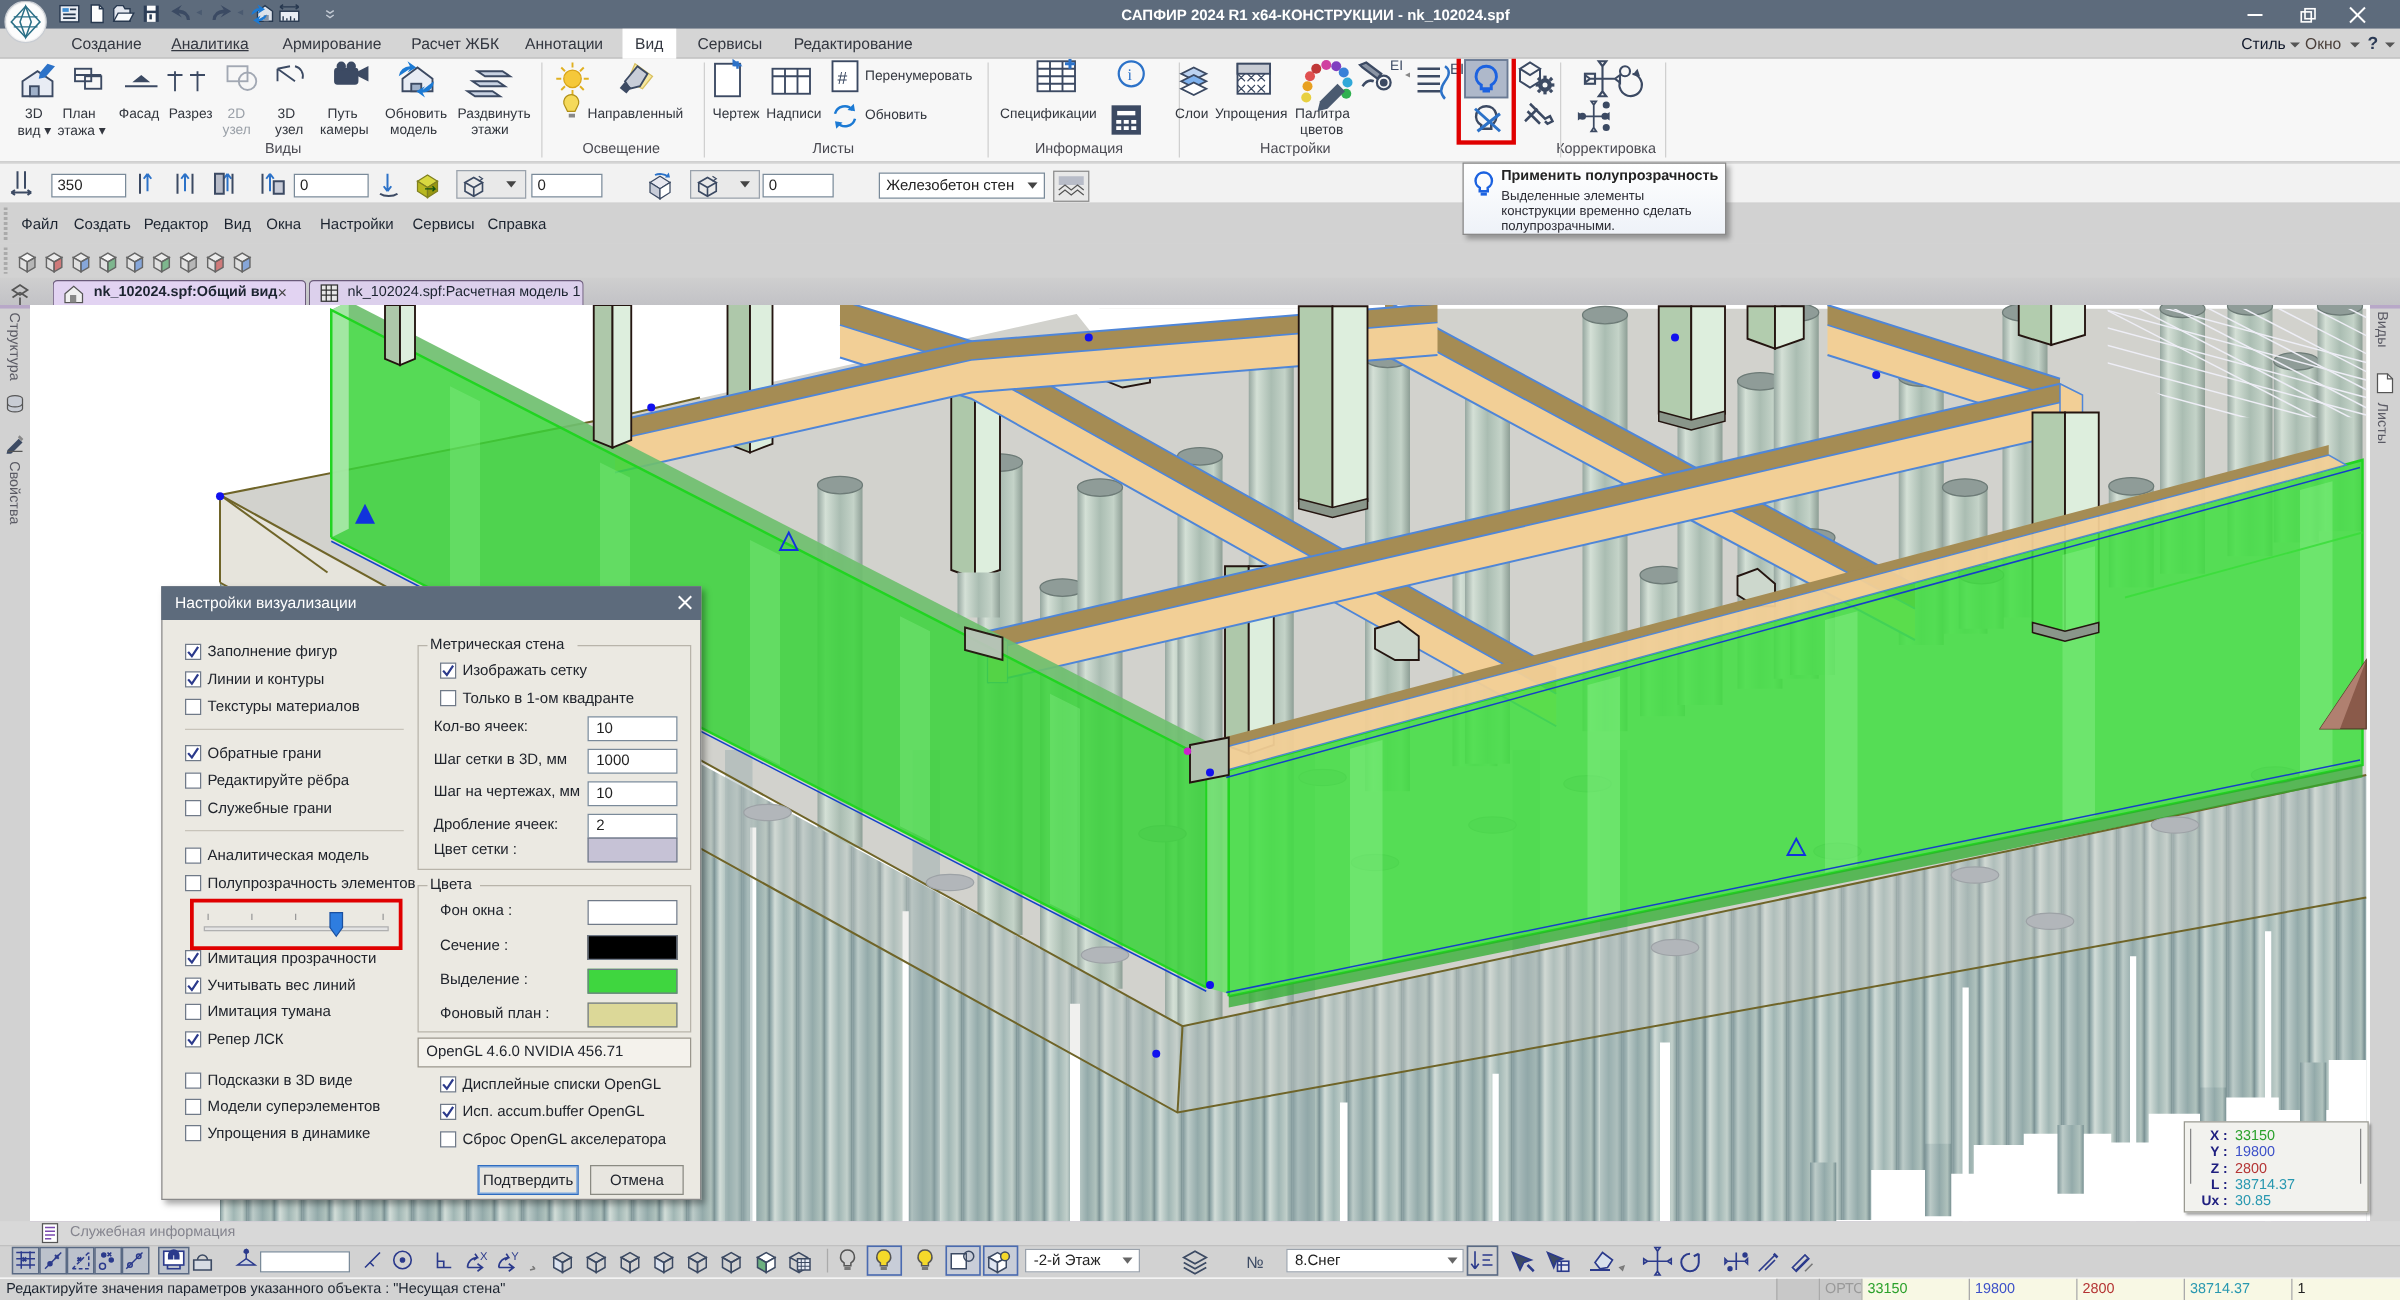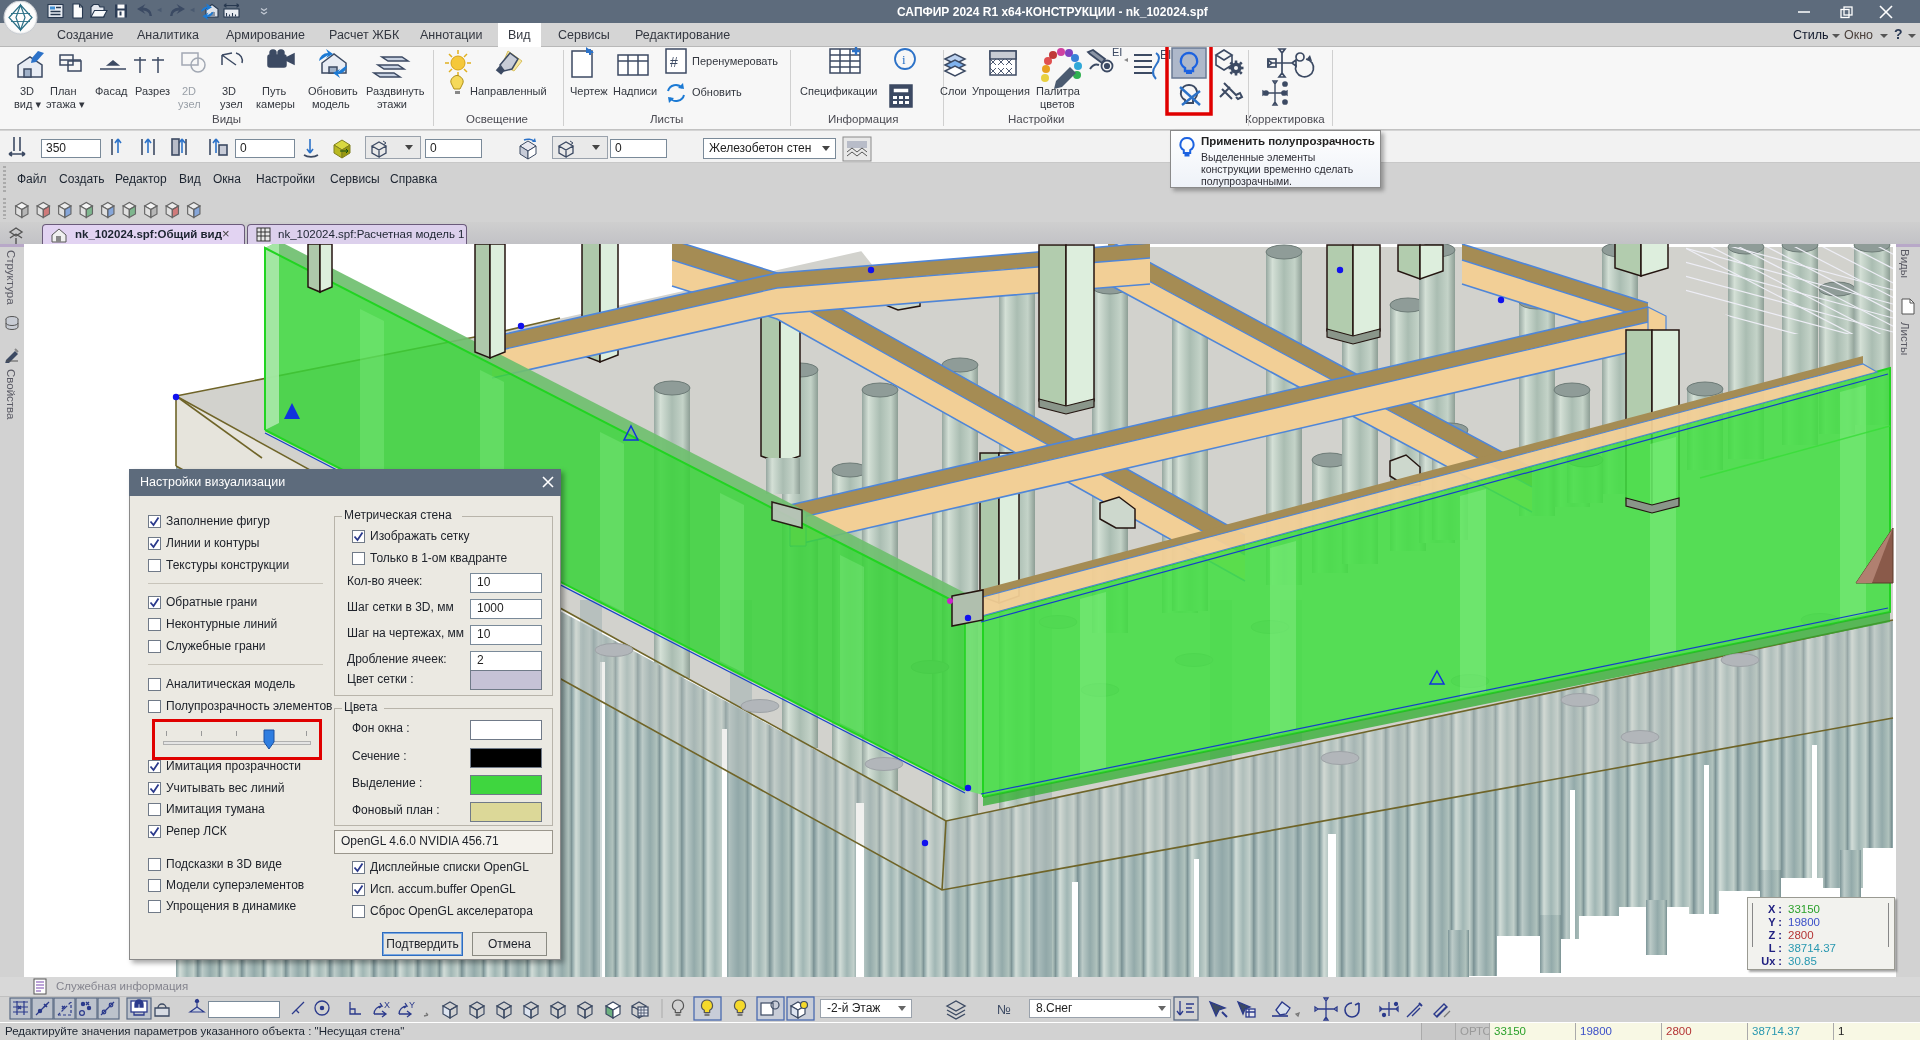--- a/index.html
+++ b/index.html
@@ -49,21 +49,21 @@
 <circle cx="17.5" cy="16.5" r="15" fill="#fcfcfc"></circle>
 <g stroke="#2a6f86" stroke-width="1.2" fill="none">
 <path d="M17.5 4 L29 16.5 L17.5 29 L6 16.5 Z"></path>
 <path d="M17.5 4 L22 16.5 L17.5 29 L13 16.5 Z"></path>
 <path d="M8 12.5 H27 M8 20.5 H27" stroke-width="0.9"></path>
 </g>
 </svg>
 <div style="position:absolute;left:0;top:23px;width:1920px;height:24px;background:#d5d5d5;border-bottom:1px solid #b8b8b8;"></div>
 <div style="position:absolute;left:498px;top:23px;width:43px;height:24px;background:#ffffff;"></div>
 <div style="position:absolute;left:57px;top:28px;font:normal 12.5px 'Liberation Sans',sans-serif;color:#333740;white-space:nowrap;">Создание</div>
-<div style="position:absolute;left:137px;top:28px;font:normal 12.5px 'Liberation Sans',sans-serif;color:#333740;white-space:nowrap;">Аналитика</div>
+<div style="position:absolute;left:137px;top:28px;font:normal 12.5px 'Liberation Sans',sans-serif;color:#333740;white-space:nowrap;text-decoration:underline;">Аналитика</div>
 <div style="position:absolute;left:226px;top:28px;font:normal 12.5px 'Liberation Sans',sans-serif;color:#333740;white-space:nowrap;">Армирование</div>
 <div style="position:absolute;left:329px;top:28px;font:normal 12.5px 'Liberation Sans',sans-serif;color:#333740;white-space:nowrap;">Расчет ЖБК</div>
 <div style="position:absolute;left:420px;top:28px;font:normal 12.5px 'Liberation Sans',sans-serif;color:#333740;white-space:nowrap;">Аннотации</div>
 <div style="position:absolute;left:508px;top:28px;font:normal 12.5px 'Liberation Sans',sans-serif;color:#333740;white-space:nowrap;">Вид</div>
 <div style="position:absolute;left:558px;top:28px;font:normal 12.5px 'Liberation Sans',sans-serif;color:#333740;white-space:nowrap;">Сервисы</div>
 <div style="position:absolute;left:635px;top:28px;font:normal 12.5px 'Liberation Sans',sans-serif;color:#333740;white-space:nowrap;">Редактирование</div>
 <div style="position:absolute;left:1793px;top:28px;font:normal 12.5px 'Liberation Sans',sans-serif;color:#0f172a;white-space:nowrap;">Стиль</div>
 <div style="position:absolute;left:1844px;top:28px;font:normal 12.5px 'Liberation Sans',sans-serif;color:#4a3f3a;white-space:nowrap;">Окно</div>
 <div style="position:absolute;left:1832px;top:34px;width:0;height:0;border-left:4px solid transparent;border-right:4px solid transparent;border-top:4px solid #555;"></div>
 <div style="position:absolute;left:1880px;top:34px;width:0;height:0;border-left:4px solid transparent;border-right:4px solid transparent;border-top:4px solid #555;"></div>
@@ -705,28 +705,28 @@
 <svg class="abs" style="left:148px;top:515px" width="13" height="13">
     <path d="M2.5 6.5 l3 3.5 l5 -7.5" fill="none" stroke="#2b3a8c" stroke-width="1.8"></path>
   </svg>
 <div style="position:absolute;left:166px;top:514px;font:normal 12px 'Liberation Sans',sans-serif;color:#20242c;white-space:nowrap;">Заполнение фигур</div>
 <div style="position:absolute;left:148px;top:537px;width:13px;height:13px;background:#fff;border:1px solid #707a88;"></div>
 <svg class="abs" style="left:148px;top:537px" width="13" height="13">
     <path d="M2.5 6.5 l3 3.5 l5 -7.5" fill="none" stroke="#2b3a8c" stroke-width="1.8"></path>
   </svg>
 <div style="position:absolute;left:166px;top:536px;font:normal 12px 'Liberation Sans',sans-serif;color:#20242c;white-space:nowrap;">Линии и контуры</div>
 <div style="position:absolute;left:148px;top:559px;width:13px;height:13px;background:#fff;border:1px solid #707a88;"></div>
-<div style="position:absolute;left:166px;top:558px;font:normal 12px 'Liberation Sans',sans-serif;color:#20242c;white-space:nowrap;">Текстуры конструкции</div>
+<div style="position:absolute;left:166px;top:558px;font:normal 12px 'Liberation Sans',sans-serif;color:#20242c;white-space:nowrap;">Текстуры материалов</div>
 <div style="position:absolute;left:148px;top:596px;width:13px;height:13px;background:#fff;border:1px solid #707a88;"></div>
 <svg class="abs" style="left:148px;top:596px" width="13" height="13">
     <path d="M2.5 6.5 l3 3.5 l5 -7.5" fill="none" stroke="#2b3a8c" stroke-width="1.8"></path>
   </svg>
 <div style="position:absolute;left:166px;top:595px;font:normal 12px 'Liberation Sans',sans-serif;color:#20242c;white-space:nowrap;">Обратные грани</div>
 <div style="position:absolute;left:148px;top:618px;width:13px;height:13px;background:#fff;border:1px solid #707a88;"></div>
-<div style="position:absolute;left:166px;top:617px;font:normal 12px 'Liberation Sans',sans-serif;color:#20242c;white-space:nowrap;">Неконтурные линий</div>
+<div style="position:absolute;left:166px;top:617px;font:normal 12px 'Liberation Sans',sans-serif;color:#20242c;white-space:nowrap;">Редактируйте рёбра</div>
 <div style="position:absolute;left:148px;top:640px;width:13px;height:13px;background:#fff;border:1px solid #707a88;"></div>
 <div style="position:absolute;left:166px;top:639px;font:normal 12px 'Liberation Sans',sans-serif;color:#20242c;white-space:nowrap;">Служебные грани</div>
 <div style="position:absolute;left:148px;top:678px;width:13px;height:13px;background:#fff;border:1px solid #707a88;"></div>
 <div style="position:absolute;left:166px;top:677px;font:normal 12px 'Liberation Sans',sans-serif;color:#20242c;white-space:nowrap;">Аналитическая модель</div>
 <div style="position:absolute;left:148px;top:700px;width:13px;height:13px;background:#fff;border:1px solid #707a88;"></div>
 <div style="position:absolute;left:166px;top:699px;font:normal 12px 'Liberation Sans',sans-serif;color:#20242c;white-space:nowrap;">Полупрозрачность элементов</div>
 <div style="position:absolute;left:148px;top:760px;width:13px;height:13px;background:#fff;border:1px solid #707a88;"></div>
 <svg class="abs" style="left:148px;top:760px" width="13" height="13">
     <path d="M2.5 6.5 l3 3.5 l5 -7.5" fill="none" stroke="#2b3a8c" stroke-width="1.8"></path>
   </svg>

